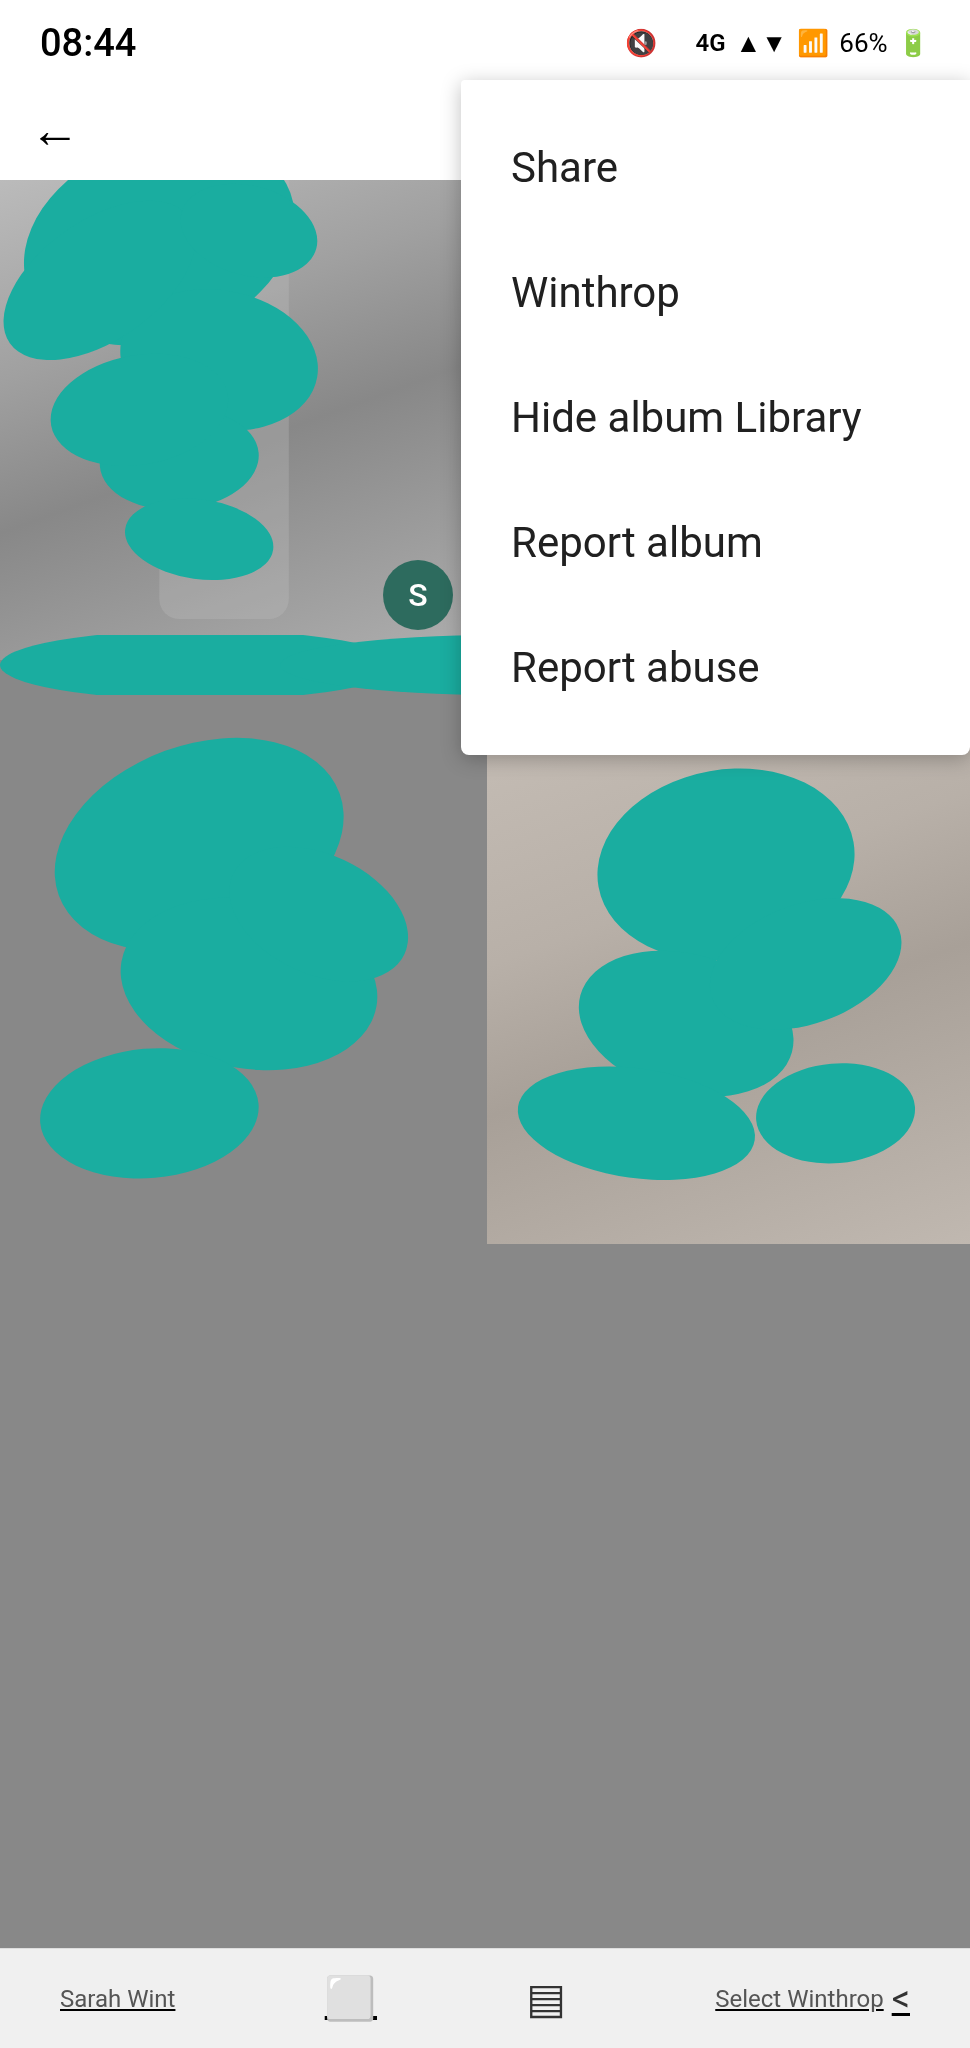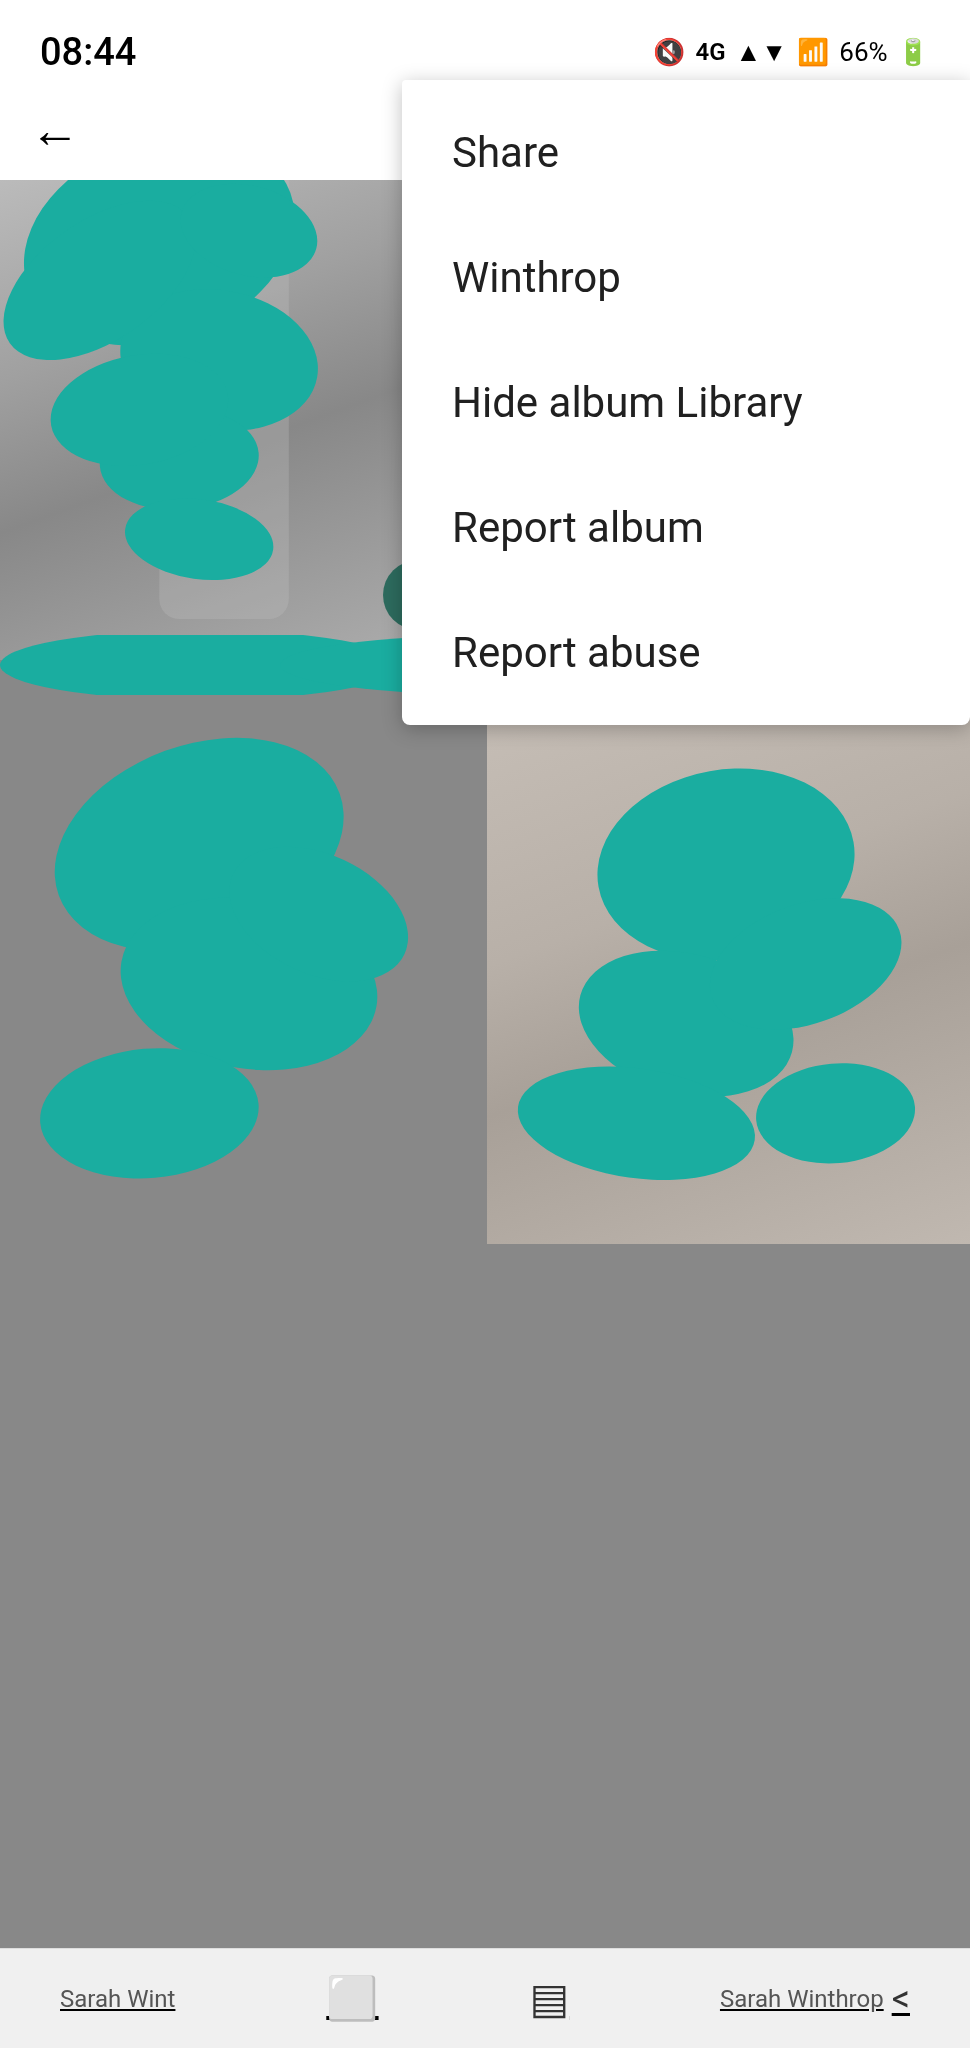--- a/index.html
+++ b/index.html
@@ -10,21 +10,21 @@
       height: 2048px;
       background: #fff;
       font-family: 'Roboto', Arial, sans-serif;
       overflow: hidden;
       position: relative;
     }
 
     
     .status-bar {
       position: absolute;
-      top: 12px;
+      top: 3px;
       left: 0;
       right: 0;
       height: 80px;
       background: #fff;
       display: flex;
       align-items: center;
       justify-content: space-between;
       padding: 0 40px;
       z-index: 100;
     }
@@ -108,26 +108,26 @@
       font-size: 32px;
       font-weight: 500;
       z-index: 10;
     }
 
     
     .dropdown-menu {
       position: absolute;
       top: 80px;
       right: 0;
-      width: 568px;
+      width: 509px;
       background: #fff;
       border-radius: 4px 0 8px 8px;
       box-shadow: 0 4px 20px rgba(0,0,0,0.25);
       z-index: 200;
-      padding: 10px 0;
+      padding: 25px 0;
     }
 
     .menu-item {
       padding: 38px 50px;
       font-size: 42px;
       color: #202020;
       font-weight: 400;
       cursor: pointer;
       border-bottom: none;
     }
@@ -169,21 +169,21 @@
       pointer-events: none;
     }
   </style>
 </head>
 <body>
 
 <div class="status-bar">
   <span class="status-time">08:44</span>
   <div class="status-icons">
     <span>🔇</span>
-    <span style="font-size:24px; font-weight:600;">4G</span>
+    <span style="font-size:24px; font-weight:600;margin-left:28px;">4G</span>
     <span style="font-size:26px;">▲▼</span>
     <span style="font-size:26px;">📶</span>
     <span style="font-size:26px;">66%</span>
     <span style="font-size:26px;">🔋</span>
   </div>
 </div>
 
 <div class="toolbar">
   <span class="back-btn">←</span>
 </div>
@@ -264,16 +264,16 @@
   <div class="menu-item">
     <span>Report abuse</span>
   </div>
 </div>
 
 <div class="bottom-nav">
   <span class="nav-label">Sarah Wint</span>
   <span class="nav-btn" style="font-size:42px; color:#333;">⬜</span>
   <span class="nav-btn" style="font-size:42px; color:#333;">▤</span>
   <div style="display:flex; align-items:center; gap:8px;">
-    <span class="nav-label">Sarah Winthrop</span>
+    <span class="nav-label">Select Winthrop</span>
     <span style="font-size:36px; color:#333;">&lt;</span>
   </div>
 </div>
 
 </body></html>

